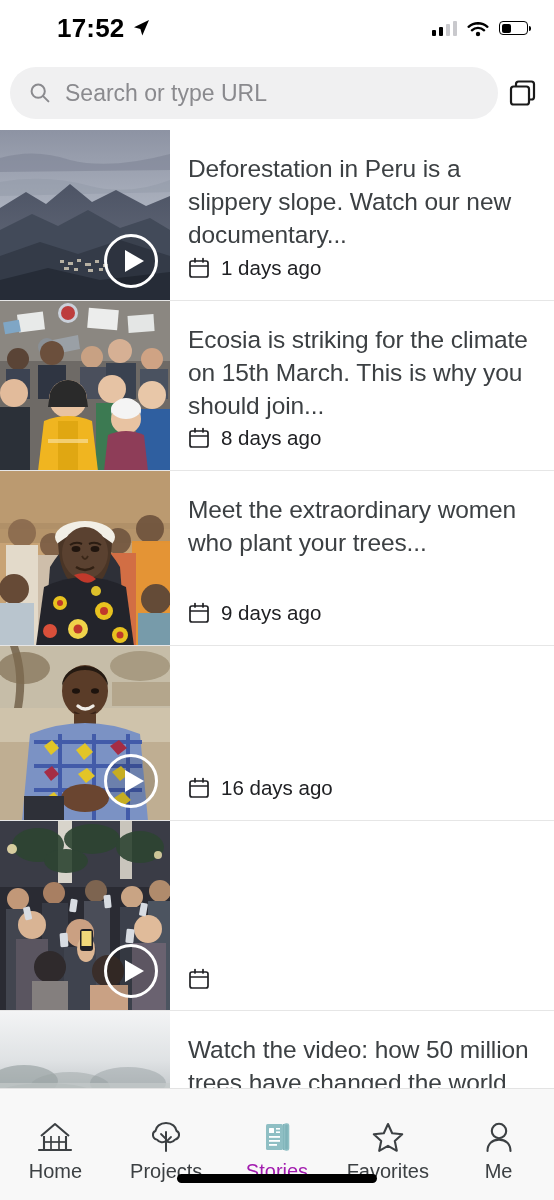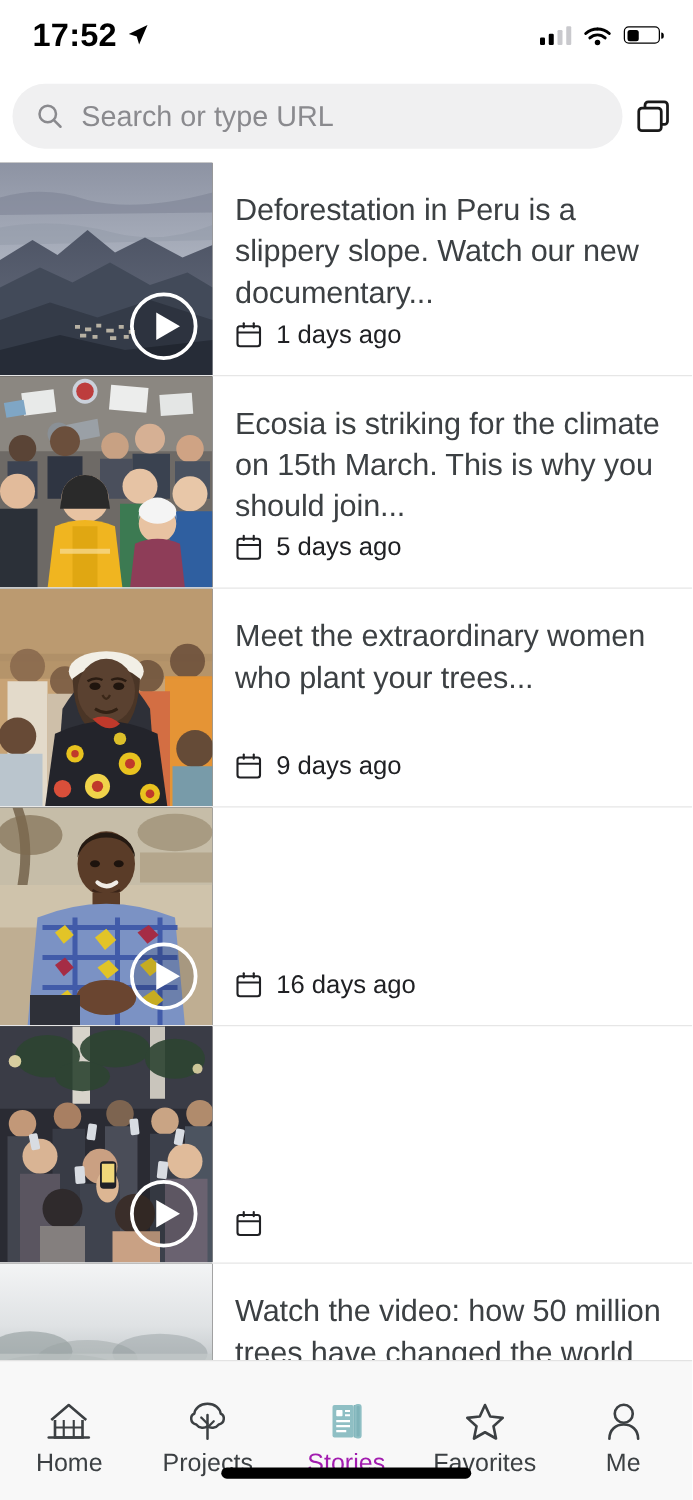--- a/index.html
+++ b/index.html
@@ -12,21 +12,21 @@
   .phone { position:relative; width:554px; height:1200px; background:#fff; overflow:hidden; }
 
   
   .statusbar {
     position:relative; height:56px; width:100%;
     display:flex; align-items:center; justify-content:space-between;
     padding:0 26px 0 26px;
   }
   .sb-time {
     display:flex; align-items:center; gap:6px;
-    font-size:26px; font-weight:bold; color:#000; letter-spacing:0.2px;
+    font-size:26px; font-weight:bold; color:#000; letter-spacing:0.2px;margin-left:31px;
   }
   .loc-arrow { display:block; }
   .sb-right { display:flex; align-items:center; gap:9px; }
   .signal { display:flex; align-items:flex-end; gap:2.5px; height:16px; }
   .signal i { display:block; width:4.5px; border-radius:1px; background:#000; }
   .signal i:nth-child(1){ height:6px; }
   .signal i:nth-child(2){ height:9px; }
   .signal i:nth-child(3){ height:12px; background:#c9c9cd; }
   .signal i:nth-child(4){ height:15px; background:#c9c9cd; }
   .battery {
@@ -261,21 +261,21 @@
       </div>
       <div class="story-body">
         <div class="story-title">Ecosia is striking for the climate on 15th March. This is why you should join...</div>
         <div class="story-meta">
           <svg class="cal-icon" viewBox="0 0 22 22">
             <rect x="2" y="4" width="18" height="16" rx="2" stroke="#202124" stroke-width="1.7" fill="none"></rect>
             <line x1="2" y1="9" x2="20" y2="9" stroke="#202124" stroke-width="1.5"></line>
             <line x1="7" y1="1.6" x2="7" y2="5" stroke="#202124" stroke-width="1.7" stroke-linecap="round"></line>
             <line x1="15" y1="1.6" x2="15" y2="5" stroke="#202124" stroke-width="1.7" stroke-linecap="round"></line>
           </svg>
-          <span class="story-date">5 days ago</span>
+          <span class="story-date">8 days ago</span>
         </div>
       </div>
     </div>
 
     <div class="story" style="height:175px">
       <div class="thumb">
         <svg width="170" height="175" viewBox="0 0 170 175" preserveAspectRatio="xMidYMid slice">
           <rect width="170" height="175" fill="#c8a375"></rect>
           <rect width="170" height="58" fill="#bb9a70"></rect>
           <rect y="52" width="170" height="20" fill="#a98a63" opacity="0.6"></rect>

